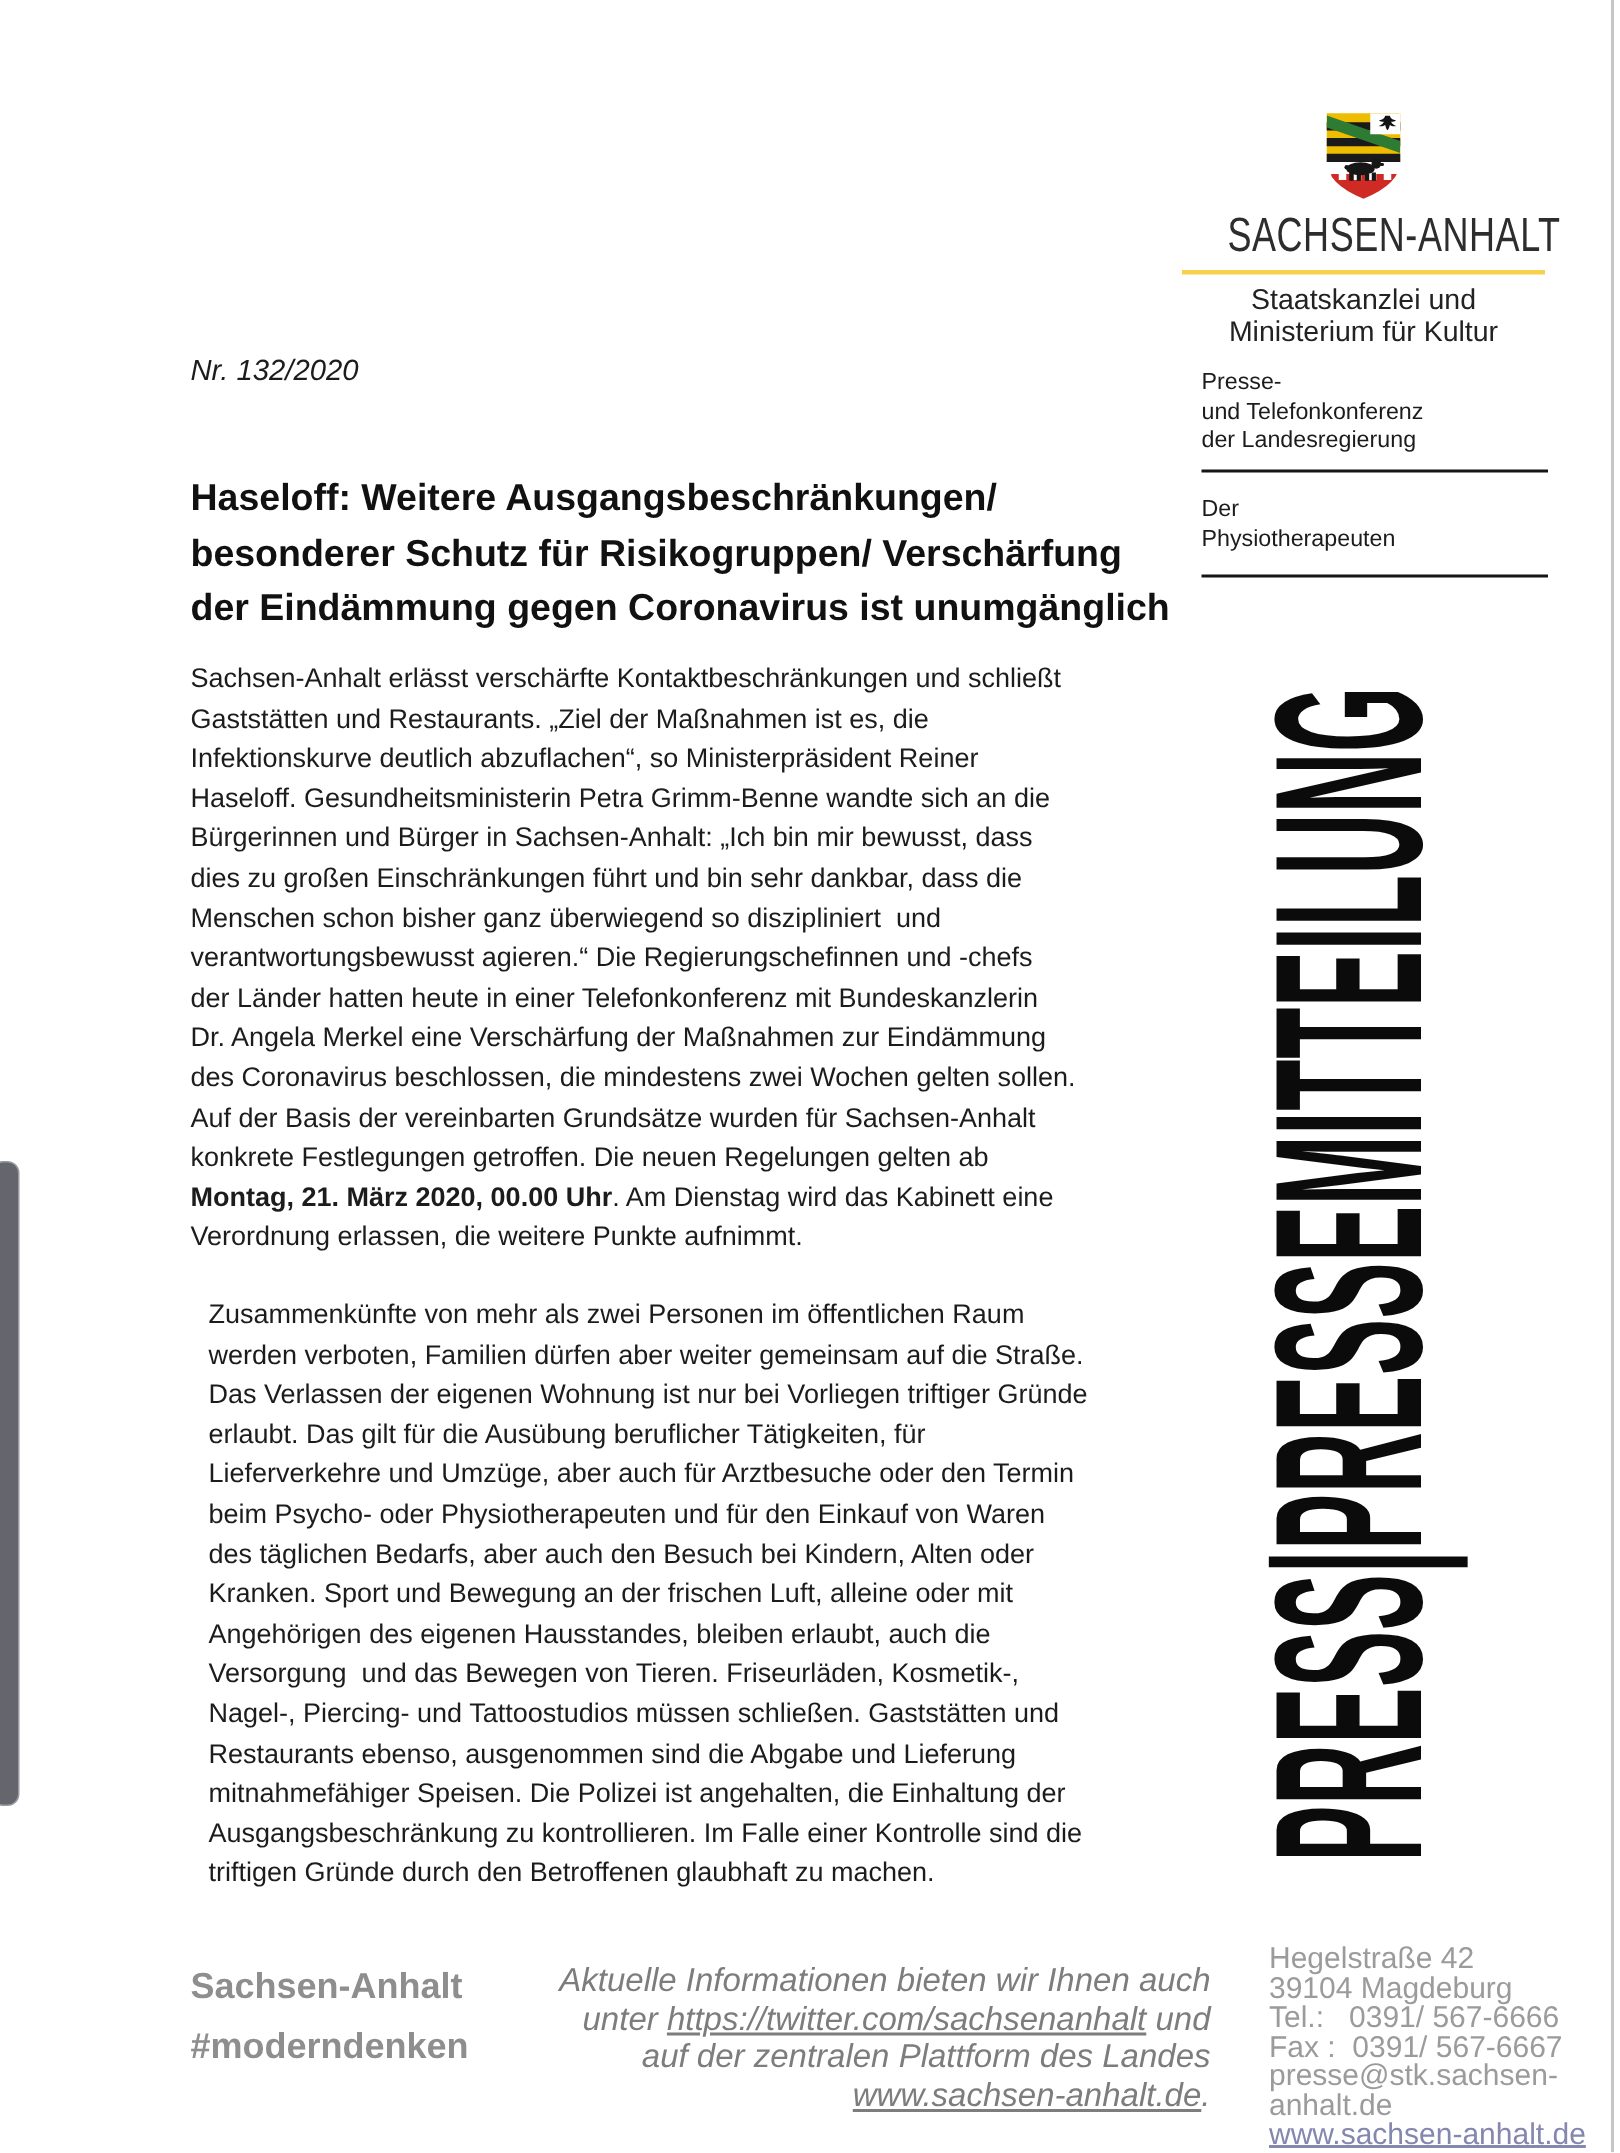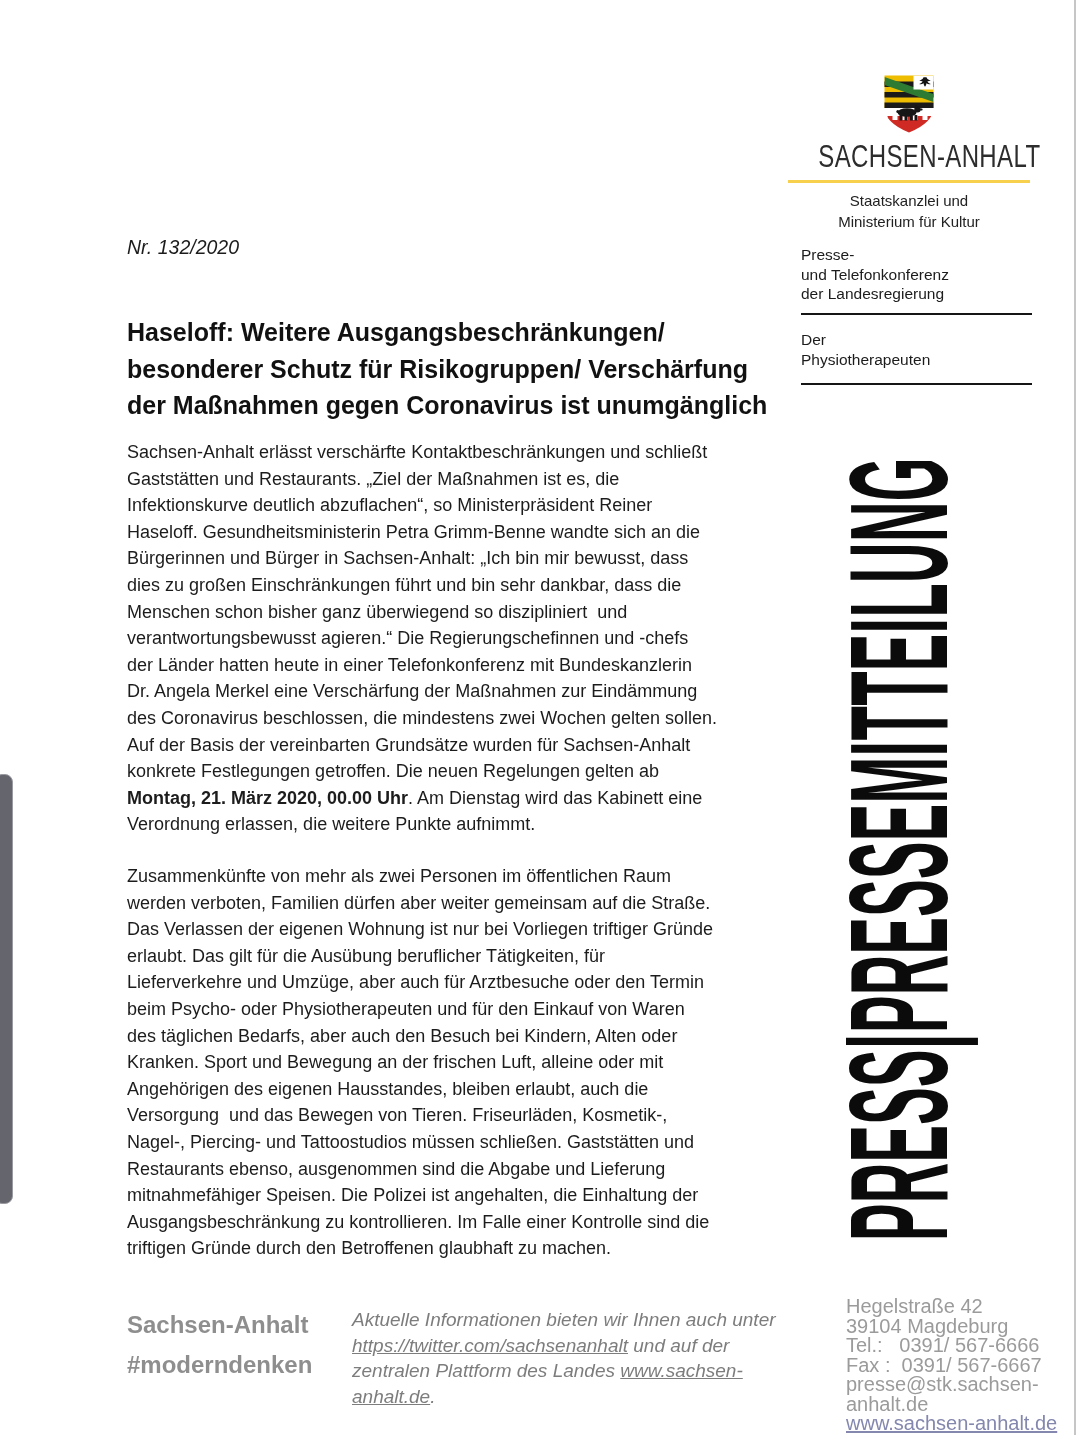--- a/index.html
+++ b/index.html
@@ -19,56 +19,56 @@
   }
 
   
   .logo-block { position:absolute; left:788px; top:74px; width:242px; text-align:center; }
   .coat { display:block; margin:0 auto 4px auto; width:52px; height:60px; }
   .logo-name {
     font-size:32px; color:#2d2d2d; white-space:nowrap; letter-spacing:0.5px;
     transform:scaleX(0.75); transform-origin:50% 50%;
   }
   .logo-rule { margin-top:5px; height:3px; background:#f7d14d; }
-  .logo-sub { margin-top:7px; font-size:15px; line-height:21px; color:#222222; }
+  .logo-sub { margin-top:7px; font-size:19px; line-height:21px; color:#222222; }
 
   
   .doc-info { position:absolute; left:127px; top:233px; font-size:19.5px; line-height:28px; color:#1c1c1c;font-style:italic; }
   .office-block { position:absolute; left:801px; top:245px; width:232px; font-size:15.5px; line-height:19.5px; color:#1c1c1c; }
   .spokesperson-block { position:absolute; left:801px; top:330px; width:232px; font-size:15.5px; line-height:19.5px; color:#1c1c1c; }
   .side-rule { position:absolute; left:801px; width:231px; height:2px; background:#151515; }
   .side-rule.r1 { top:313px; }
   .side-rule.r2 { top:383px; }
 
   
   .title {
     position:absolute; left:127px; top:314px; width:720px; margin:0;
     font-size:25px; line-height:36.5px; font-weight:700; color:#111111;
   }
   .body {
     position:absolute; left:127px; width:724px; font-size:18px;
     line-height:26.6px; color:#1c1c1c; white-space:pre-wrap;
   }
   .p1 { top:439px; }
-  .p2 { top:863px; }
+  .p2 { top:863px;margin-left:12px; }
   .bold { font-weight:700; }
 
   
   .banner {
     position:absolute; left:829px; top:1241px;
     transform-origin:0 0; transform:rotate(-90deg) scaleX(0.4);
     font-size:140px; line-height:140px; font-weight:700; letter-spacing:1px;
     white-space:nowrap; color:#0b0b0b;
   }
 
   
   .brand { position:absolute; left:127px; top:1305px; font-size:24px; font-weight:700; color:#8e8e8e; line-height:40px; }
   .finfo {
-    position:absolute; left:352px; top:1307px; width:455px; text-align:left;
-    font-style:italic; font-size:19px; line-height:25.5px; color:#7d7d7d;
+    position:absolute; left:352px; top:1307px; width:455px; text-align:right;
+    font-style:italic; font-size:22px; line-height:25.5px; color:#7d7d7d;
   }
   .flink { color:#7d7d7d; text-decoration:underline; cursor:pointer; }
   .contact { position:absolute; left:846px; top:1297px; font-size:20px; line-height:19.5px; color:#9b9b9b; }
   .weblink { display:inline-block; color:#8487ae; text-decoration:underline; cursor:pointer; }
 </style>
 </head>
 <body>
 
 <div class="page">
 
@@ -118,21 +118,21 @@
   <aside class="office-block prelines">Presse-
 und Telefonkonferenz
 der Landesregierung</aside>
   <div class="side-rule r1"></div>
   <aside class="spokesperson-block prelines">Der
 Physiotherapeuten</aside>
   <div class="side-rule r2"></div>
 
   <h1 class="title prelines">Haseloff: Weitere Ausgangsbeschränkungen/
 besonderer Schutz für Risikogruppen/ Verschärfung
-der Maßnahmen gegen Coronavirus ist unumgänglich</h1>
+der Eindämmung gegen Coronavirus ist unumgänglich</h1>
 
   <div class="body p1"><span>Sachsen-Anhalt erlässt verschärfte Kontaktbeschränkungen und schließt
 Gaststätten und Restaurants. „Ziel der Maßnahmen ist es, die
 Infektionskurve deutlich abzuflachen“, so Ministerpräsident Reiner
 Haseloff. Gesundheitsministerin Petra Grimm-Benne wandte sich an die
 Bürgerinnen und Bürger in Sachsen-Anhalt: „Ich bin mir bewusst, dass
 dies zu großen Einschränkungen führt und bin sehr dankbar, dass die
 Menschen schon bisher ganz überwiegend so diszipliniert  und
 verantwortungsbewusst agieren.“ Die Regierungschefinnen und -chefs
 der Länder hatten heute in einer Telefonkonferenz mit Bundeskanzlerin

